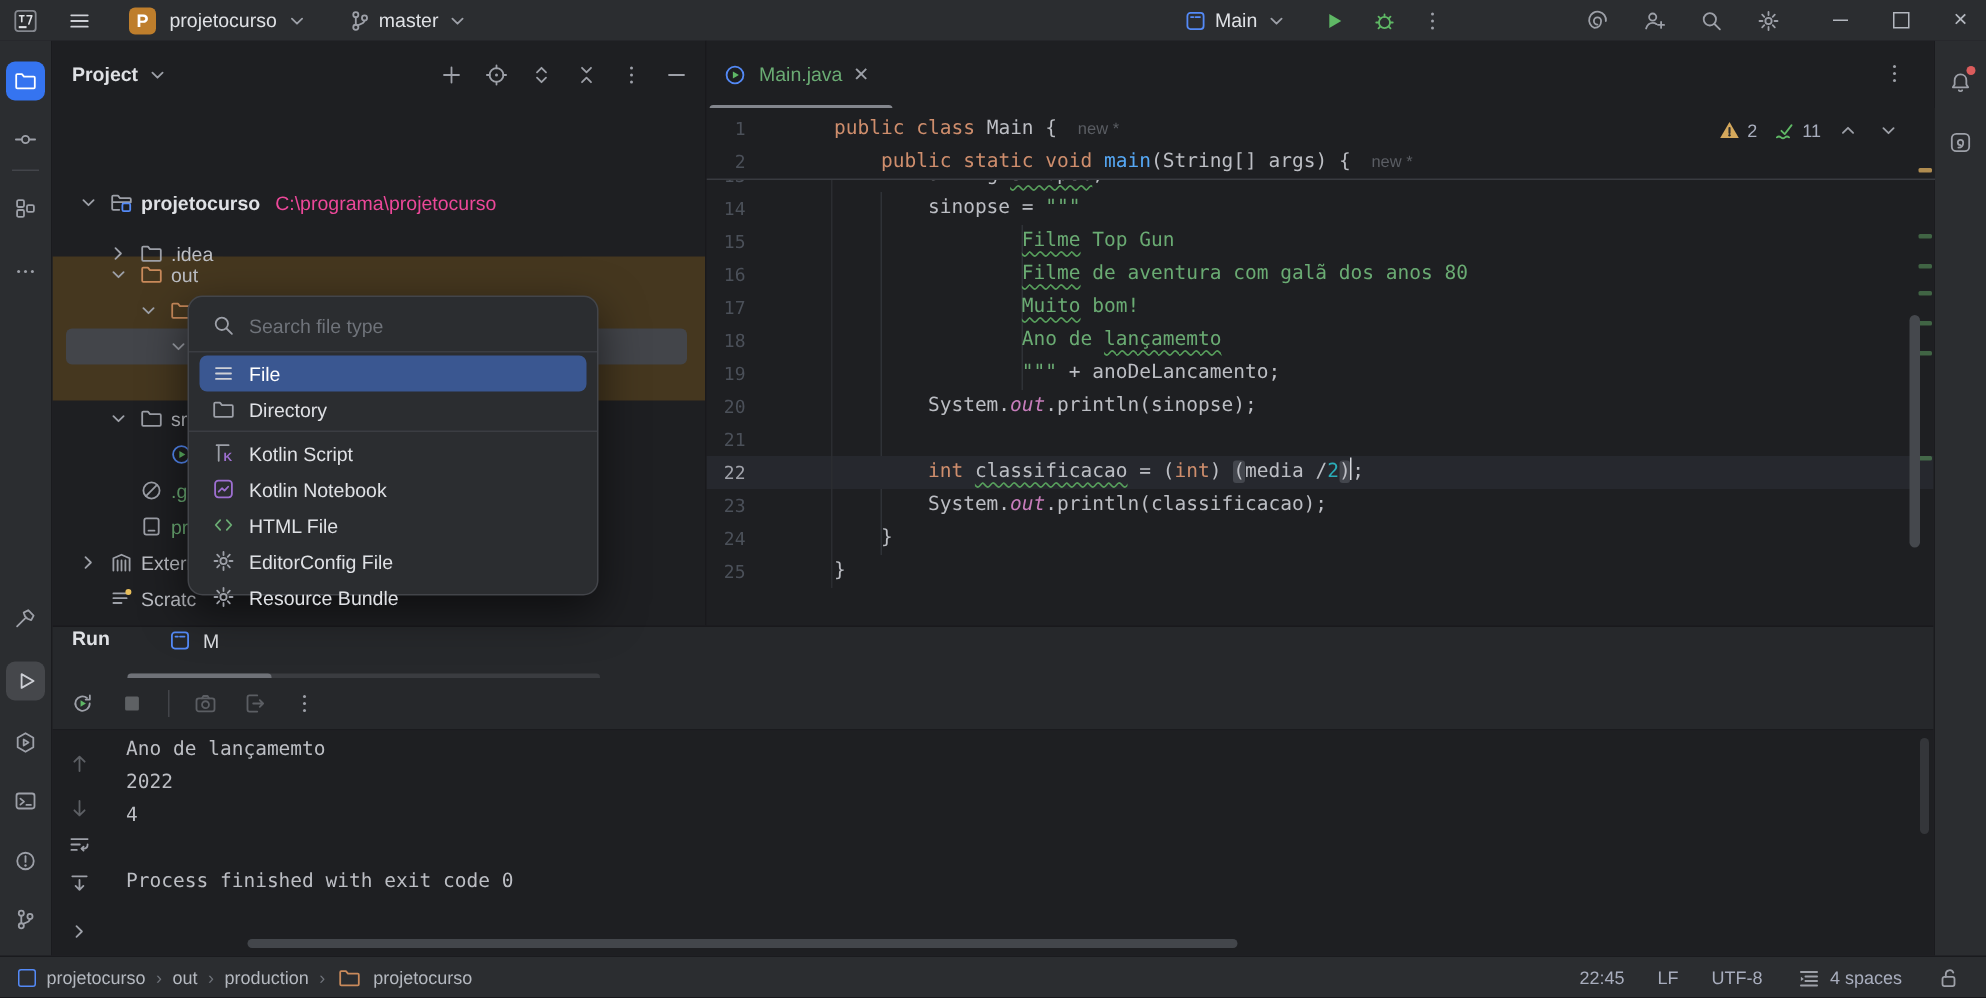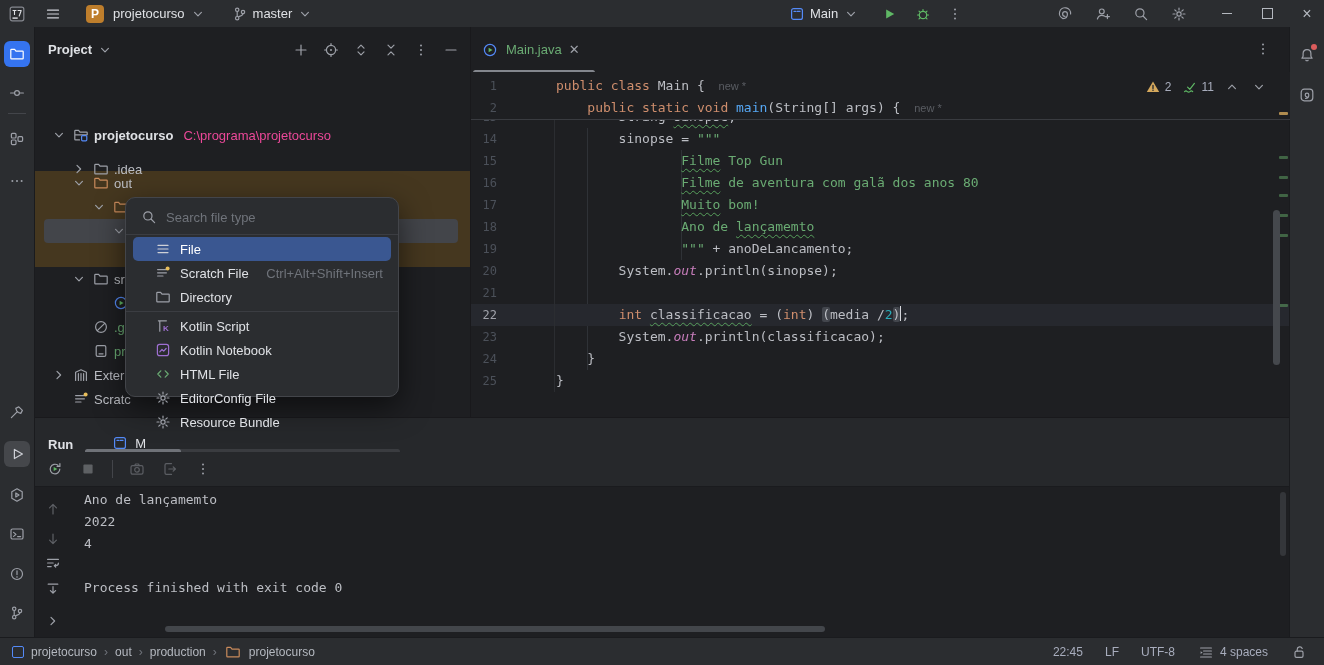--- a/index.html
+++ b/index.html
@@ -67,21 +67,21 @@
   .sq{text-decoration-line:underline;text-decoration-style:wavy;text-decoration-color:#57A05C;text-decoration-thickness:1px;text-underline-offset:3px;}
   .match{background:#43464D;border-radius:2px;}
   .caret{display:inline-block;width:1px;height:15px;background:#D6D8DD;vertical-align:-2px;}
   .inspect{position:absolute;top:6px;right:22px;display:flex;align-items:center;gap:9px;color:#A8ADBD;font-size:12px;z-index:4;}
   .inspect .grp{display:flex;align-items:center;gap:3px;}
   .ed-vscroll{position:absolute;right:10px;top:138px;width:7px;height:155px;border-radius:4px;background:#45484D;z-index:4;}
   .stripe-mark{position:absolute;right:2px;width:9px;height:3px;border-radius:1px;z-index:3;}
 
   
   .run-panel{position:absolute;left:34px;top:417px;width:1256px;height:221px;background:#1E1F22;border-top:1px solid #19191C;}
-  .run-head{position:absolute;left:0;top:0;right:0;height:34px;background:#26282B;display:flex;align-items:flex-end;}
+  .run-head{position:absolute;left:0;top:0;right:0;height:34px;background:#26282B;display:flex;align-items:flex-start;}
   .run-title{font-weight:bold;color:#DFE1E5;margin-left:14px;}
   .run-tab{display:flex;align-items:center;gap:6px;margin-left:38px;color:#DFE1E5;}
   .runtab-track{position:absolute;left:51px;top:31px;width:315px;height:5px;border-radius:3px;background:#3A3C40;}
   .runtab-thumb{position:absolute;left:51px;top:31px;width:96px;height:5px;border-radius:3px;background:#6F7278;}
   .run-toolbar{position:absolute;left:0;top:34px;right:0;height:35px;background:#26282B;border-bottom:1px solid #1A1B1E;
                display:flex;align-items:center;gap:15px;padding-left:12px;box-sizing:border-box;}
   .vdiv{width:1px;height:18px;background:#43454A;}
   .console{position:absolute;left:0;top:70px;right:0;bottom:0;background:#1E1F22;}
   .console-gutter{position:absolute;left:0;top:0;width:38px;bottom:0;}
   .cg-slot{position:absolute;left:10px;width:18px;height:18px;display:flex;align-items:center;justify-content:center;}
@@ -97,21 +97,21 @@
   .crumb{color:#B4B8BF;}
   .crumb-sep{color:#6F737A;}
   .sb-right{margin-left:auto;display:flex;align-items:center;gap:22px;padding-right:16px;}
   .sb-item{display:flex;align-items:center;gap:5px;}
 
   
   .popup{position:absolute;left:125px;top:197px;width:274px;height:200px;background:#2B2D30;border:1px solid #43454A;
          border-radius:10px;box-shadow:0 10px 30px rgba(0,0,0,.55);z-index:60;box-sizing:border-box;}
   .pop-search{display:flex;align-items:center;gap:8px;height:30px;padding:4px 14px 0 14px;color:#6F737A;}
   .pop-div{height:1px;background:#3B3D42;margin:2px 0;}
-  .pop-item{position:relative;display:flex;align-items:center;gap:8px;height:24px;margin:0 7px;padding-left:21px;
+  .pop-item{position:relative;display:flex;align-items:center;gap:8px;height:24px;margin:0 7px;padding-left:7px;
             border-radius:5px;color:#DFE1E5;white-space:nowrap;text-align:right;}
   .pop-item.sel{background:#3A5791;color:#FFFFFF;}
   .pop-short{margin-left:auto;padding-right:8px;color:#6F737A;}
 </style>
 </head>
 <body>
 
 <div class="app">
 
   <div class="titlebar">
@@ -778,30 +778,20 @@
           <span class="ic">
             <svg width="16" height="16" viewBox="0 0 16 16" fill="none" stroke="#CED0D6" stroke-width="1.2" stroke-linecap="round" stroke-linejoin="round">
               <path d="M3 4.4h10M3 8h10M3 11.6h10"></path>
             </svg>
           </span>
           <span>File</span>
         </div>
         <div class="pop-item">
           <span class="ic">
             <svg width="16" height="16" viewBox="0 0 16 16" fill="none" stroke="#9DA0A8" stroke-width="1.2" stroke-linecap="round" stroke-linejoin="round">
-              <path d="M2.6 4.6h8.8M2.6 7.8h8.8M2.6 11h5.4"></path>
-              <circle cx="12.6" cy="3.6" r="2" fill="#E8BE5B" stroke="none"></circle>
-            </svg>
-          </span>
-          <span>Scratch File</span>
-          <span class="pop-short">Ctrl+Alt+Shift+Insert</span>
-        </div>
-        <div class="pop-item">
-          <span class="ic">
-            <svg width="16" height="16" viewBox="0 0 16 16" fill="none" stroke="#9DA0A8" stroke-width="1.2" stroke-linecap="round" stroke-linejoin="round">
               <path d="M1.8 4.1c0-.4.3-.7.7-.7h3.1l1.4 1.7h6.5c.4 0 .7.3.7.7v6.4c0 .4-.3.7-.7.7H2.5c-.4 0-.7-.3-.7-.7z"></path>
             </svg>
           </span>
           <span>Directory</span>
         </div>
         <div class="pop-div"></div>
         <div class="pop-item">
           <span class="ic">
             <svg width="16" height="16" viewBox="0 0 16 16" fill="none" stroke="#9DA0A8" stroke-width="1.2" stroke-linecap="round" stroke-linejoin="round">
               <path d="M3.4 2.8h8M4.8 2.8v10.4"></path>

